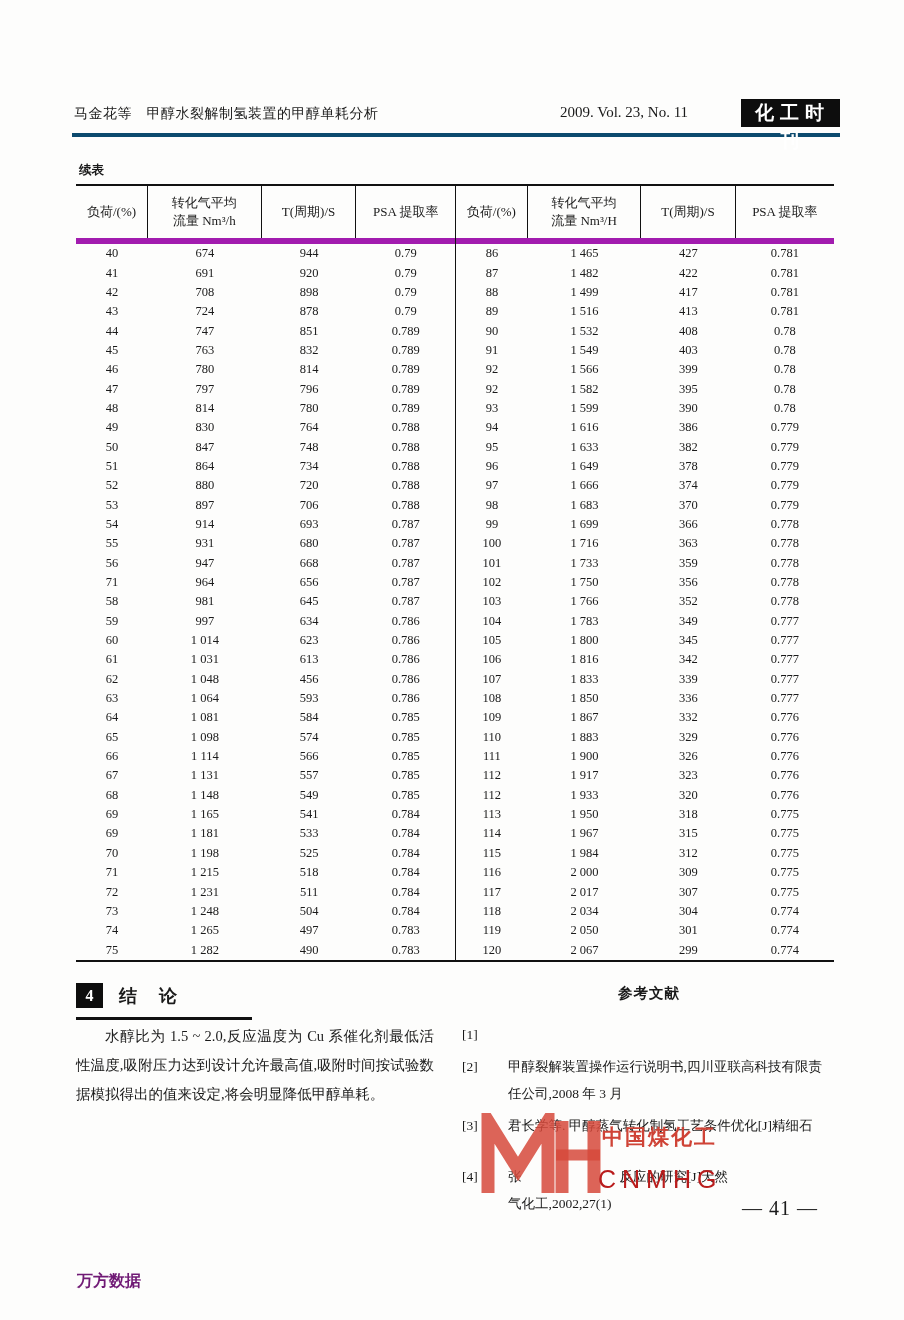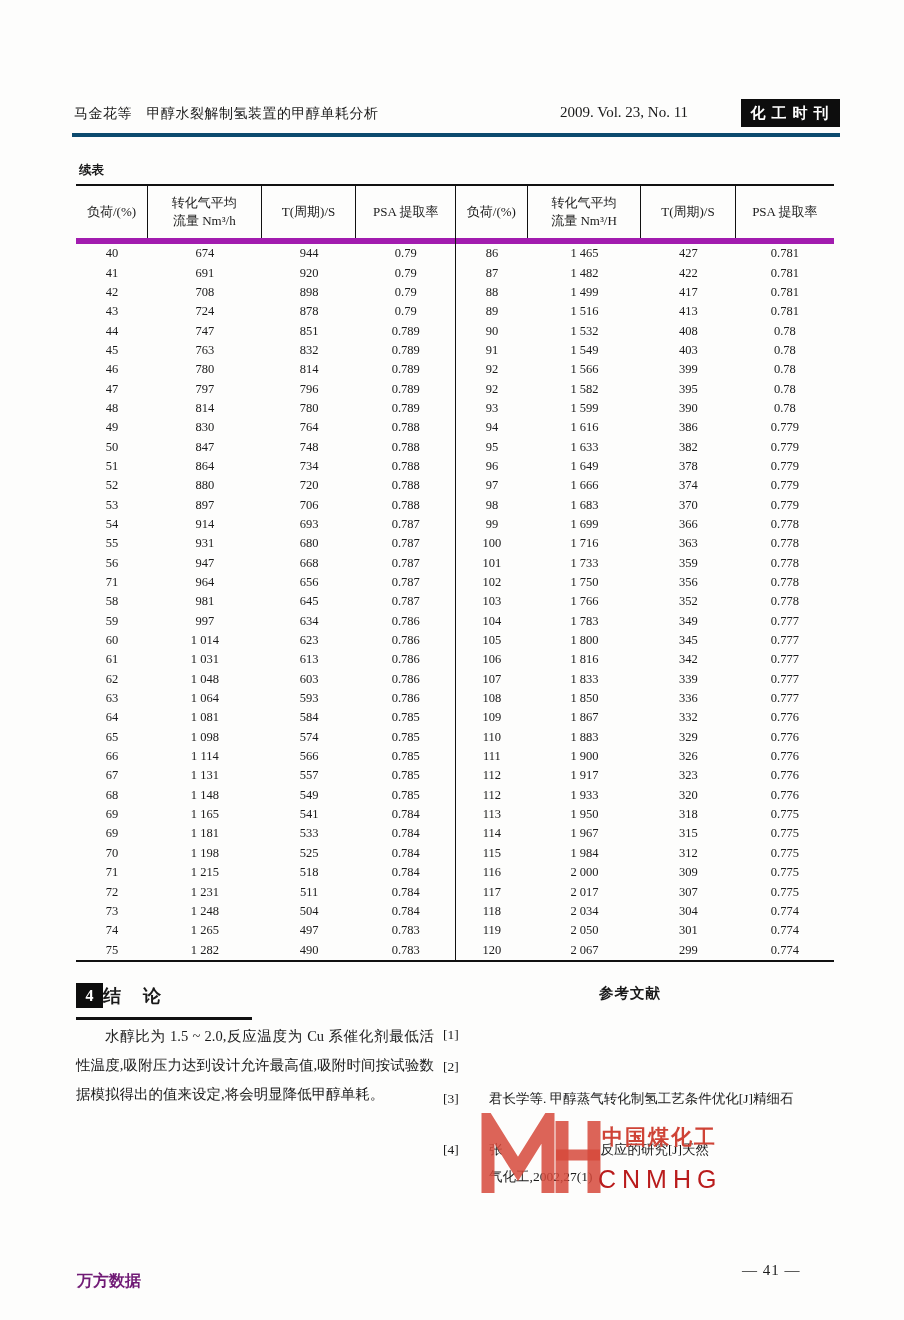--- a/index.html
+++ b/index.html
@@ -8,21 +8,21 @@
     font-family:"Liberation Serif","DejaVu Serif",serif; color:#1a1a1a;
     overflow:hidden;
   }
 
   
   .header { position:absolute; top:99px; left:72px; width:768px; height:34px;
             border-bottom:4px solid #0c4a6e; }
   .h-left  { position:absolute; left:2px;  top:6px; font-size:14px; letter-spacing:0.5px; }
   .h-issue { position:absolute; left:488px; top:5px; font-size:15px; }
   .h-badge { position:absolute; right:0; top:0; width:99px; height:28px; background:#0d0d0d;
-             color:#fff; font-size:15px; font-weight:bold; letter-spacing:6px;
+             color:#fff; font-size:19px; font-weight:bold; letter-spacing:6px;
              text-align:center; line-height:28px; padding-left:4px; box-sizing:border-box; }
 
   
   .cont-label { position:absolute; top:162px; left:79px; font-size:12.5px; font-weight:bold; }
   .datatable { position:absolute; top:184px; left:76px; width:758px;
                border-top:2px solid #111; border-bottom:2px solid #111; display:flex; }
   .half { width:50%; box-sizing:border-box; }
   .half.right { border-left:1px solid #111; }
   .thead { display:flex; height:52px; border-bottom:6px solid #a21caf; }
   .th { display:flex; flex-direction:column; justify-content:center; align-items:center;
@@ -32,45 +32,45 @@
   .c1 { width:19%; } .c2 { width:30%; } .c3 { width:25%; } .c4 { width:26%; }
   .tbody .tr { display:flex; height:19.35px; align-items:center; }
   .tbody .td { text-align:center; font-size:12.5px; box-sizing:border-box; }
 
   
   .section-head { position:absolute; top:983px; left:76px; width:176px;
                   border-bottom:3px solid #111; padding-bottom:9px;
                   display:flex; align-items:center; }
   .sec-num { background:#0d0d0d; color:#fff; width:27px; height:25px; line-height:25px;
              text-align:center; font-size:16px; font-weight:bold; }
-  .sec-title { font-size:18px; font-weight:bold; letter-spacing:2px; }
+  .sec-title { font-size:18px; font-weight:bold; margin-left:16px; letter-spacing:2px; }
   .conclusion { position:absolute; top:1022px; left:76px; width:358px;
                 font-size:14.5px; line-height:29px; text-align:justify; }
   .conclusion p { margin:0; text-indent:2em; }
 
   
-  .refs { position:absolute; top:984px; left:443px; width:374px; }
+  .refs { position:absolute; top:984px; left:462px; width:374px; }
   .refs-title { text-align:center; font-weight:bold; font-size:14.5px; margin-bottom:18px; letter-spacing:1px; }
   .ref { display:flex; font-size:13.5px; line-height:27px; margin-bottom:5px; }
   .ref-num { width:46px; flex-shrink:0; }
   .ref-text { flex:1; white-space:pre-wrap; }
   .ref.gap-before { margin-top:24px; }
 
   
   .watermark { position:absolute; top:1113px; left:480px; width:270px; height:95px;
                pointer-events:none; z-index:5; }
   .wm-logo { position:absolute; left:0; top:0; }
   .wm-cn { position:absolute; left:122px; top:10px; color:#cf4336; font-size:21px;
            font-weight:bold; letter-spacing:2px;
            font-family:Liberation Serif, serif; }
   .wm-en { position:absolute; left:118px; top:52px; color:#b91c1c; font-size:25px;
            letter-spacing:6px; font-family:"Liberation Sans","DejaVu Sans",sans-serif; }
 
   
-  .page-num { position:absolute; top:1262px; left:742px; font-size:15px; letter-spacing:1px; }
+  .page-num { position:absolute; top:1197px; left:742px; font-size:20px; letter-spacing:1px; }
   .provider { position:absolute; top:1271px; left:77px; font-size:16px; font-weight:600; color:#701a75; }
 </style>
 </head>
 <body>
 
 <div class="page">
 
   <div class="header">
     <div class="h-left">马金花等　甲醇水裂解制氢装置的甲醇单耗分析</div>
     <div class="h-issue">2009. Vol. 23, No. 11</div>
@@ -225,21 +225,21 @@
           </div>
           <div class="tr">
             <div class="td c1">61</div>
             <div class="td c2">1 031</div>
             <div class="td c3">613</div>
             <div class="td c4">0.786</div>
           </div>
           <div class="tr">
             <div class="td c1">62</div>
             <div class="td c2">1 048</div>
-            <div class="td c3">603</div>
+            <div class="td c3">456</div>
             <div class="td c4">0.786</div>
           </div>
           <div class="tr">
             <div class="td c1">63</div>
             <div class="td c2">1 064</div>
             <div class="td c3">593</div>
             <div class="td c4">0.786</div>
           </div>
           <div class="tr">
             <div class="td c1">64</div>
@@ -572,20 +572,22 @@
     <p>水醇比为 1.5 ~ 2.0,反应温度为 Cu 系催化剂最低活性温度,吸附压力达到设计允许最高值,吸附时间按试验数据模拟得出的值来设定,将会明显降低甲醇单耗。</p>
   </div>
 
   <div class="refs">
     <div class="refs-title">参考文献</div>
     <div class="ref">
       <div class="ref-num">[1]</div>
     </div>
     <div class="ref">
       <div class="ref-num">[2]</div>
+      <div class="ref-text">甲醇裂解装置操作运行说明书,四川亚联高科技有限责
+任公司,2008 年 3 月</div>
     </div>
     <div class="ref">
       <div class="ref-num">[3]</div>
       <div class="ref-text">君长学等. 甲醇蒸气转化制氢工艺条件优化[J]精细石</div>
     </div>
     <div class="ref gap-before">
       <div class="ref-num">[4]</div>
       <div class="ref-text">张                             反应的研究[J]天然
 气化工,2002,27(1)</div>
     </div>

